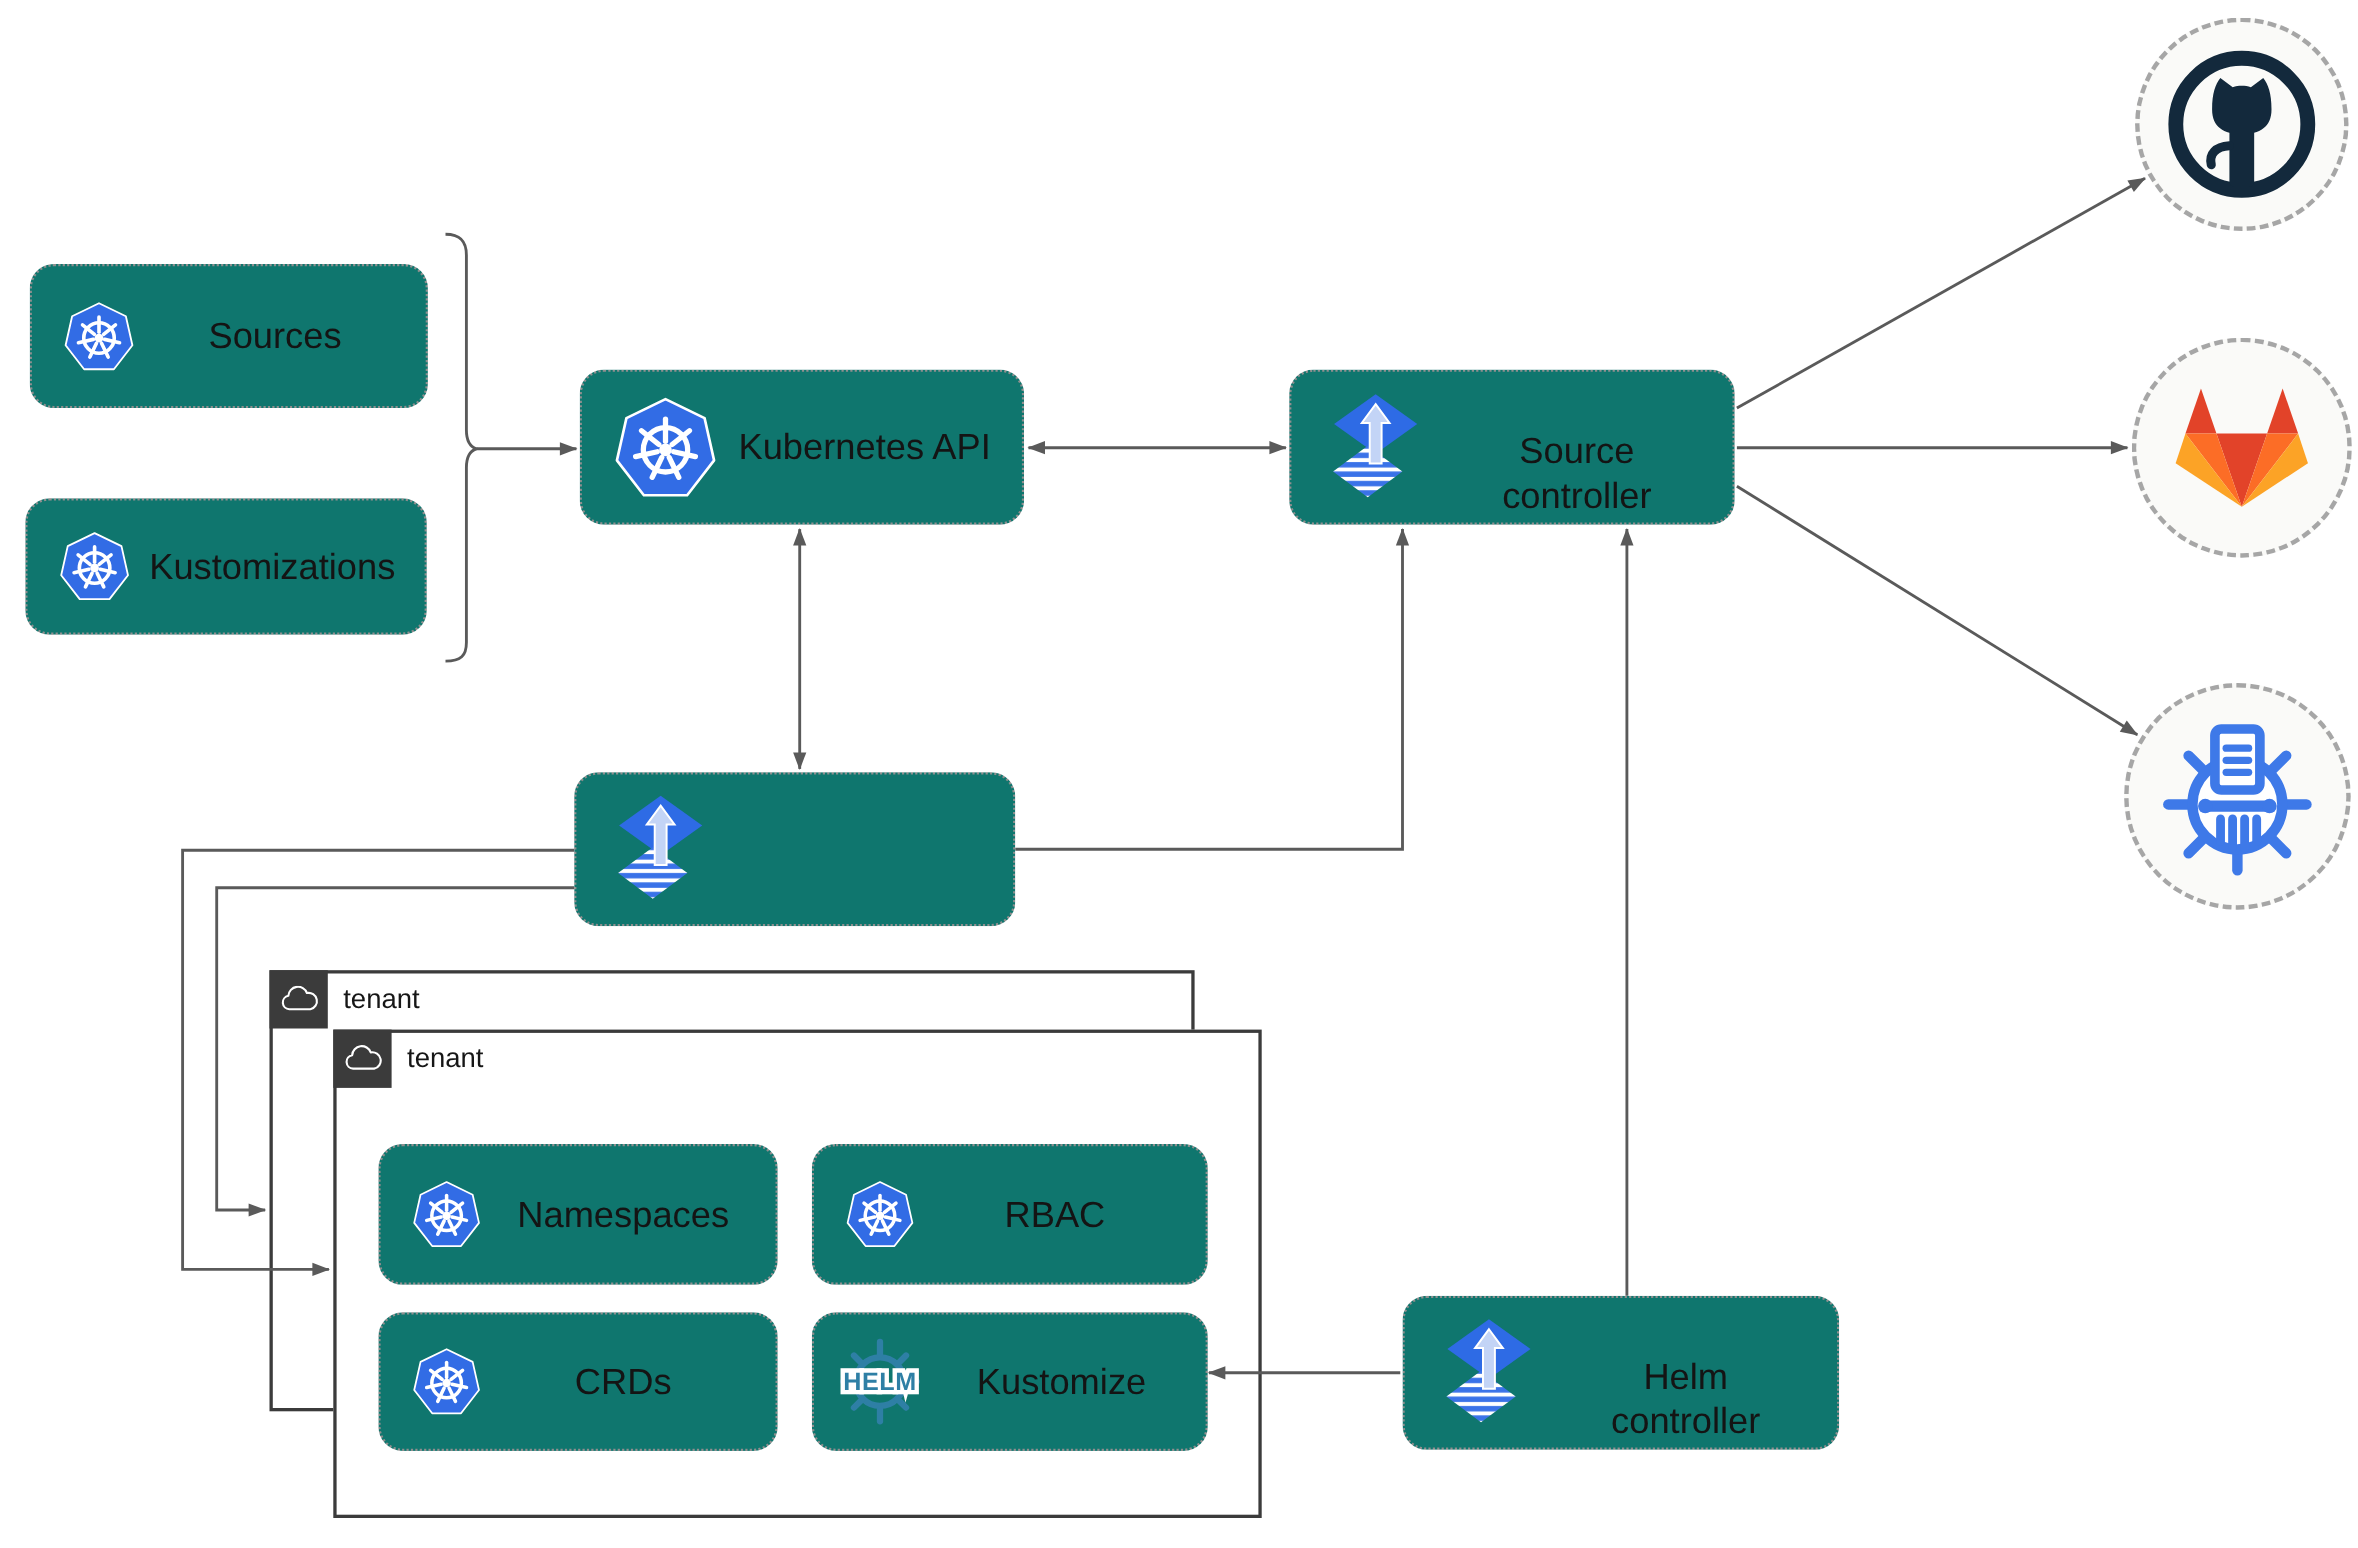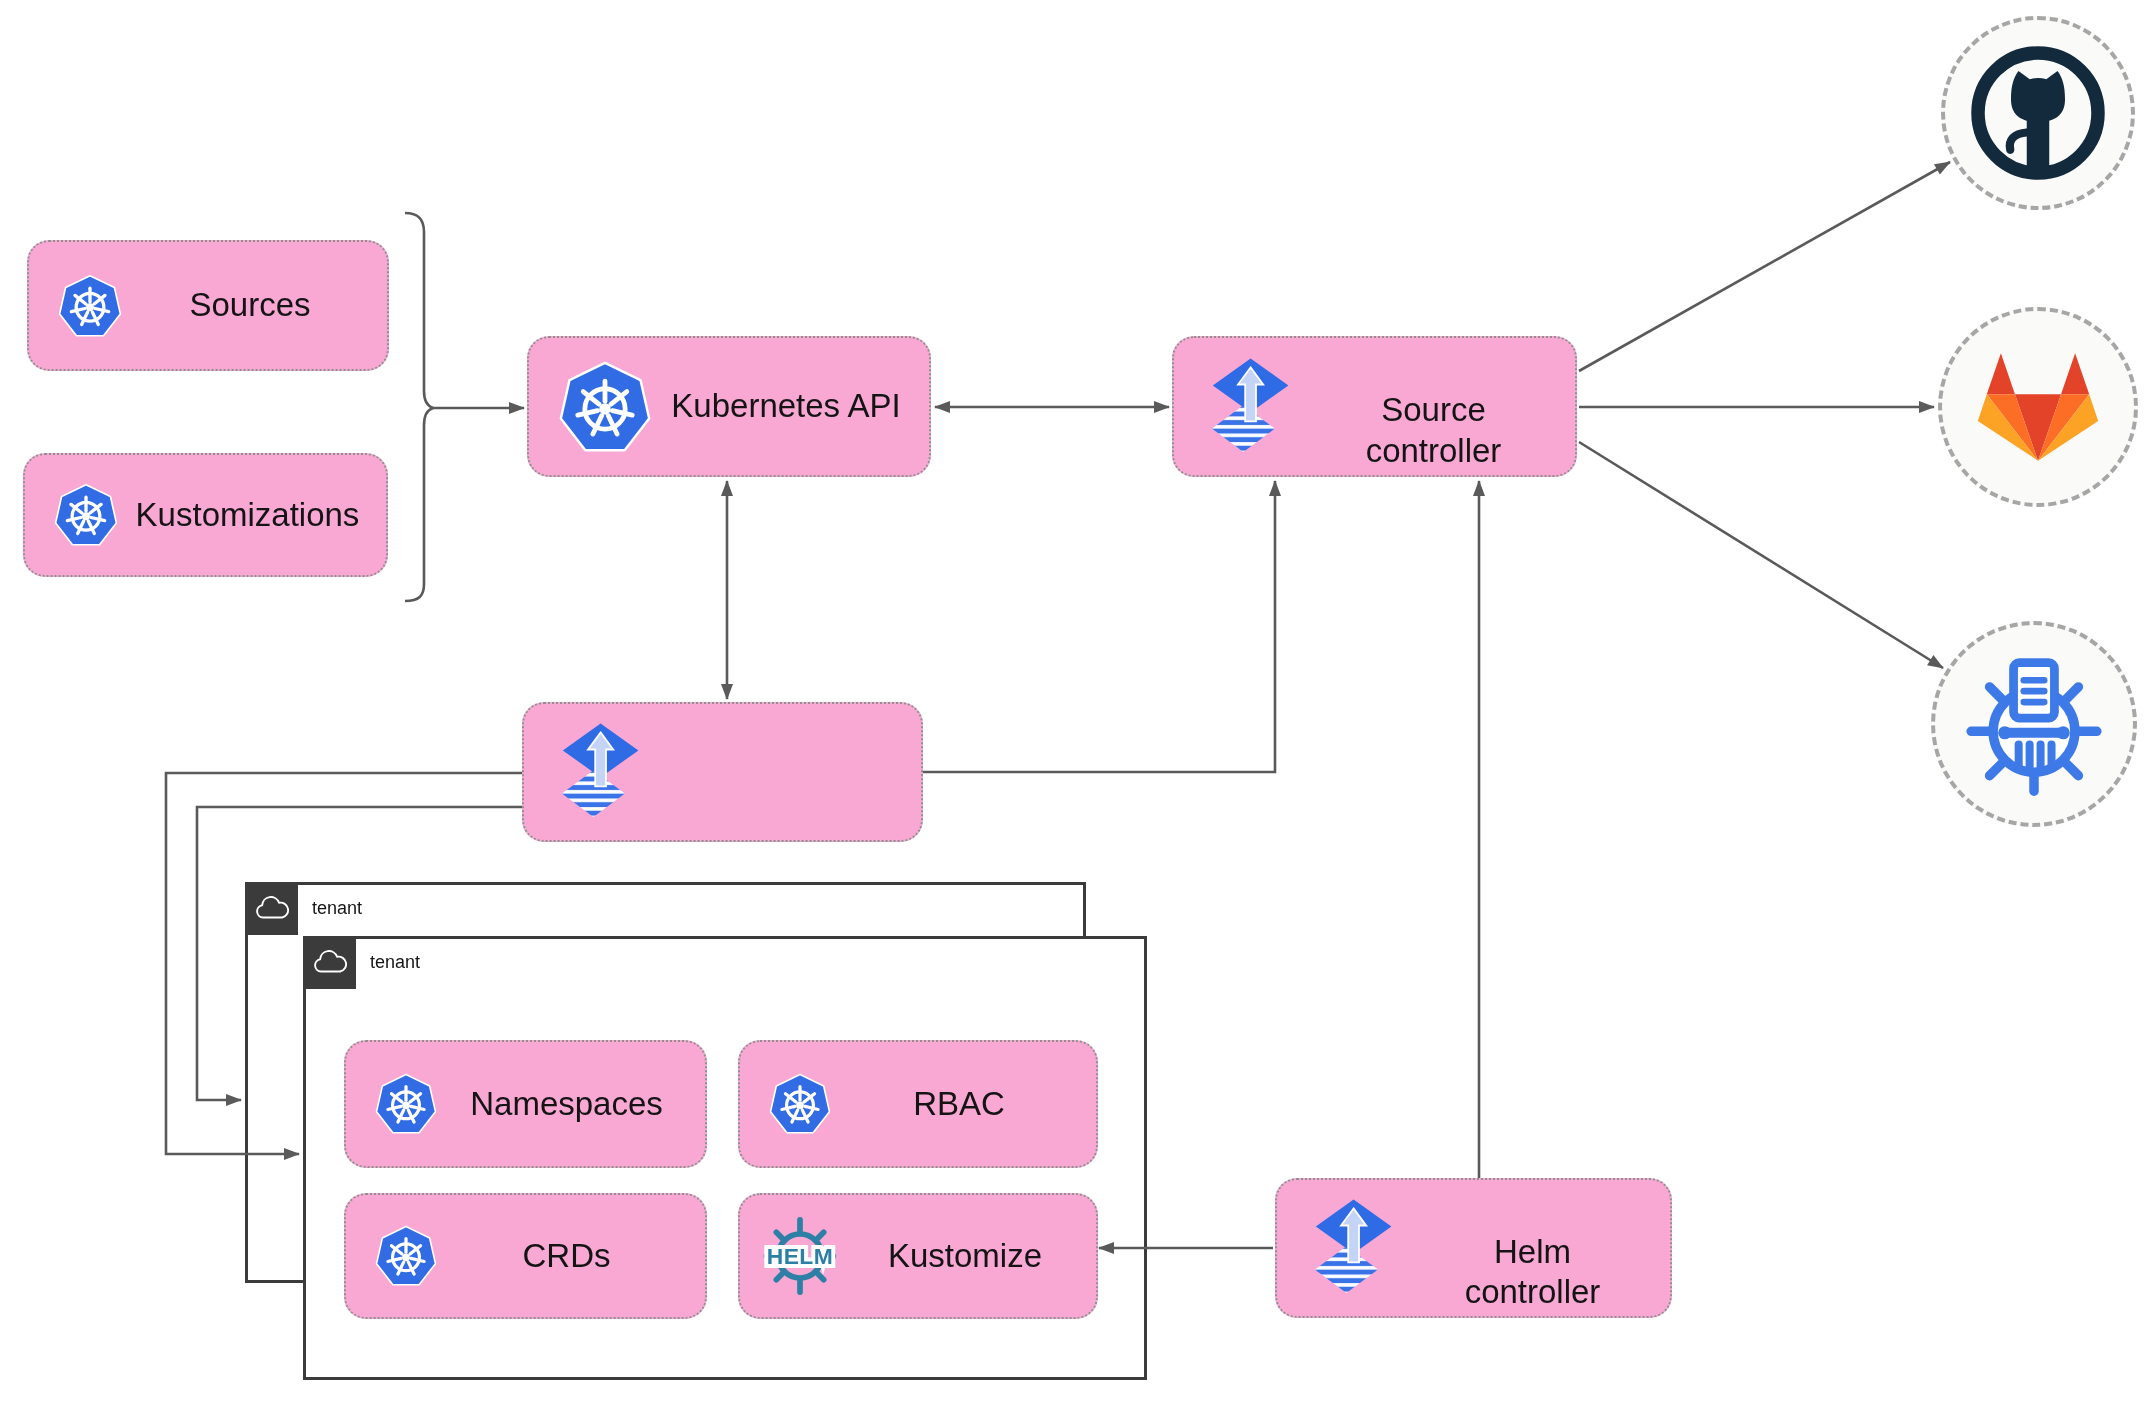--- a/index.html
+++ b/index.html
@@ -2,33 +2,33 @@
 <html><head>
 <meta charset="utf-8">
 <style>
   html,body{margin:0;padding:0;background:#ffffff;}
   #canvas{position:relative;width:2144px;height:1407px;background:#ffffff;overflow:hidden;
           font-family:"Liberation Sans", sans-serif;}
   svg{display:block;}
   .defs{position:absolute;width:0;height:0;}
 
   
-  .node{position:absolute;background:#f9a8d4;border:2px dotted #8f8f8f;border-radius:22px;
+  .node{position:absolute;background:#0f766e;border:2px dotted #8f8f8f;border-radius:22px;
         box-sizing:border-box;display:flex;align-items:center;color:#141414;font-size:33px;}
   .node .nicon{margin-left:28px;flex:0 0 auto;}
   .node .nlabel{flex:1;text-align:center;line-height:1.22;padding:0 16px 0 6px;}
   .node.wrap .nlabel{padding:0;}
   .node.wrap .nlabel span{display:inline-block;max-width:190px;margin-top:48px;}
 
   
   .tenant{position:absolute;background:#ffffff;border:3px solid #3b3b3b;box-sizing:border-box;}
   .chip{position:absolute;left:-3px;top:-3px;width:53px;height:53px;background:#3b3b3b;
         display:flex;align-items:center;justify-content:center;}
   .tenant-label{position:absolute;left:64px;top:-3px;height:53px;display:flex;align-items:center;
-        font-size:18px;color:#161616;}
+        font-size:25px;color:#161616;}
 
   
   .ext{position:absolute;border:4px dashed #a6a6a6;border-radius:50%;background:#fafaf8;
        box-sizing:border-box;display:flex;align-items:center;justify-content:center;}
 
   #connectors{position:absolute;left:0;top:0;pointer-events:none;}
   #connectors path{fill:none;stroke:#5a5a5a;stroke-width:2.6px;}
 </style>
 </head>
 <body>

